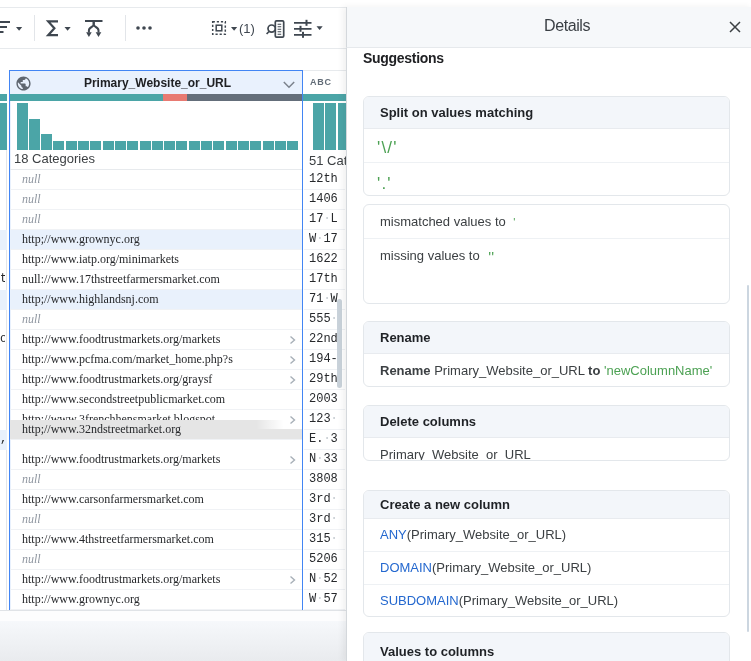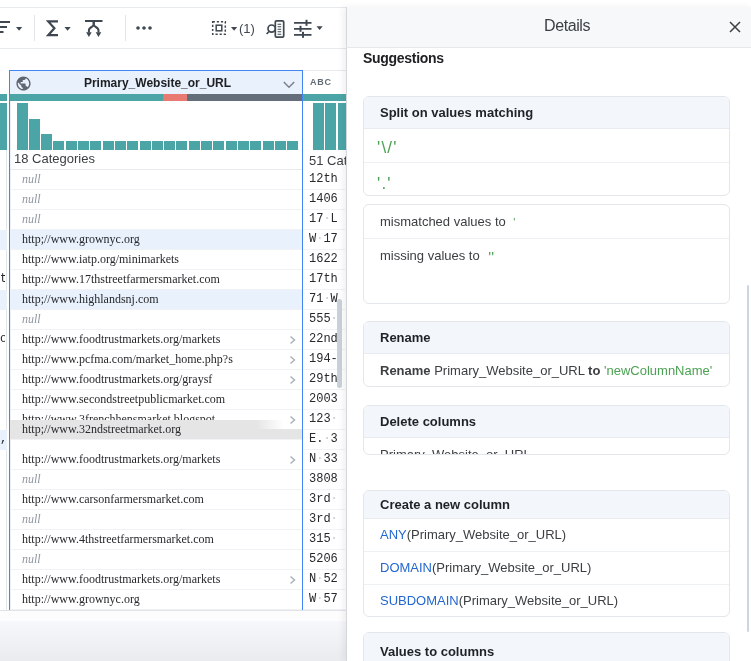--- a/index.html
+++ b/index.html
@@ -152,21 +152,21 @@
 <div class="abs" style="left:262.5px;top:141px;width:11px;height:9px;background:#4ba5a7;"></div>
 <div class="abs" style="left:274.8px;top:141px;width:11px;height:9px;background:#4ba5a7;"></div>
 <div class="abs" style="left:287.1px;top:141px;width:11px;height:9px;background:#4ba5a7;"></div>
 <div class="abs" style="left:14px;top:151px;width:150px;height:16px;font-size:13px;color:#3c4043;">18 Categories</div>
 <div class="abs" style="left:10px;top:169px;width:292px;height:1px;background:#e7eaed;"></div>
 <div class="r1" style="top:170px;"><span class="null">null</span></div>
 <div class="r1" style="top:190px;"><span class="null">null</span></div>
 <div class="r1" style="top:210px;"><span class="null">null</span></div>
 <div class="r1" style="top:230px; background:#e9f1fc;">http;//www.grownyc.org</div>
 <div class="r1" style="top:250px;">http://www.iatp.org/minimarkets</div>
-<div class="r1" style="top:270px;">http://www.17thstreetfarmersmarket.com</div>
+<div class="r1" style="top:270px;">null://www.17thstreetfarmersmarket.com</div>
 <div class="r1" style="top:290px; background:#e9f1fc;">http;//www.highlandsnj.com</div>
 <div class="r1" style="top:310px;"><span class="null">null</span></div>
 <div class="r1" style="top:330px;">http://www.foodtrustmarkets.org/markets<div class="fade"></div><svg class="chev" width="7" height="10" viewBox="0 0 7 10">
       <path d="M1.5 1.5 L5.5 5 L1.5 8.5" stroke="#a8b0b8" stroke-width="1.4" fill="none"></path>
     </svg></div>
 <div class="r1" style="top:350px;">http://www.pcfma.com/market_home.php?s<div class="fade"></div><svg class="chev" width="7" height="10" viewBox="0 0 7 10">
       <path d="M1.5 1.5 L5.5 5 L1.5 8.5" stroke="#a8b0b8" stroke-width="1.4" fill="none"></path>
     </svg></div>
 <div class="r1" style="top:370px;">http://www.foodtrustmarkets.org/graysf<div class="fade"></div><svg class="chev" width="7" height="10" viewBox="0 0 7 10">
       <path d="M1.5 1.5 L5.5 5 L1.5 8.5" stroke="#a8b0b8" stroke-width="1.4" fill="none"></path>
@@ -209,21 +209,21 @@
     </div>
 </div>
 <div class="card" style="top:204px;height:100px;">
 <div class="crow">mismatched values to <span style="color:#4ca153;font-size:11px;margin-left:4px;">'</span></div>
 <div class="crow">missing values to <span style="color:#4ca153;font-size:15px;vertical-align:-2px;margin-left:5px;">''</span></div>
 </div>
 <div class="card" style="top:321px;height:66px;">
 <div class="chead">Rename</div>
 <div class="crow"><b>Rename</b> Primary_Website_or_URL <b>to</b> <span class="green">'newColumnName'</span></div>
 </div>
-<div class="card" style="top:405px;height:50px;">
+<div class="card" style="top:405px;height:56px;">
 <div class="chead">Delete columns</div>
 <div class="crow">Primary_Website_or_URL</div>
 </div>
 <div class="card" style="top:490px;height:127px;">
 <div class="chead" style="height:27px;line-height:27px;">Create a new column</div>
 <div class="crow" style="height:33px;line-height:32px;"><span class="blue">ANY</span>(Primary_Website_or_URL)</div>
 <div class="crow" style="height:33px;line-height:32px;"><span class="blue">DOMAIN</span>(Primary_Website_or_URL)</div>
 <div class="crow" style="height:33px;line-height:32px;"><span class="blue">SUBDOMAIN</span>(Primary_Website_or_URL)</div>
 </div>
 <div class="card" style="top:632px;height:40px;border-radius:6px 6px 0 0;">

